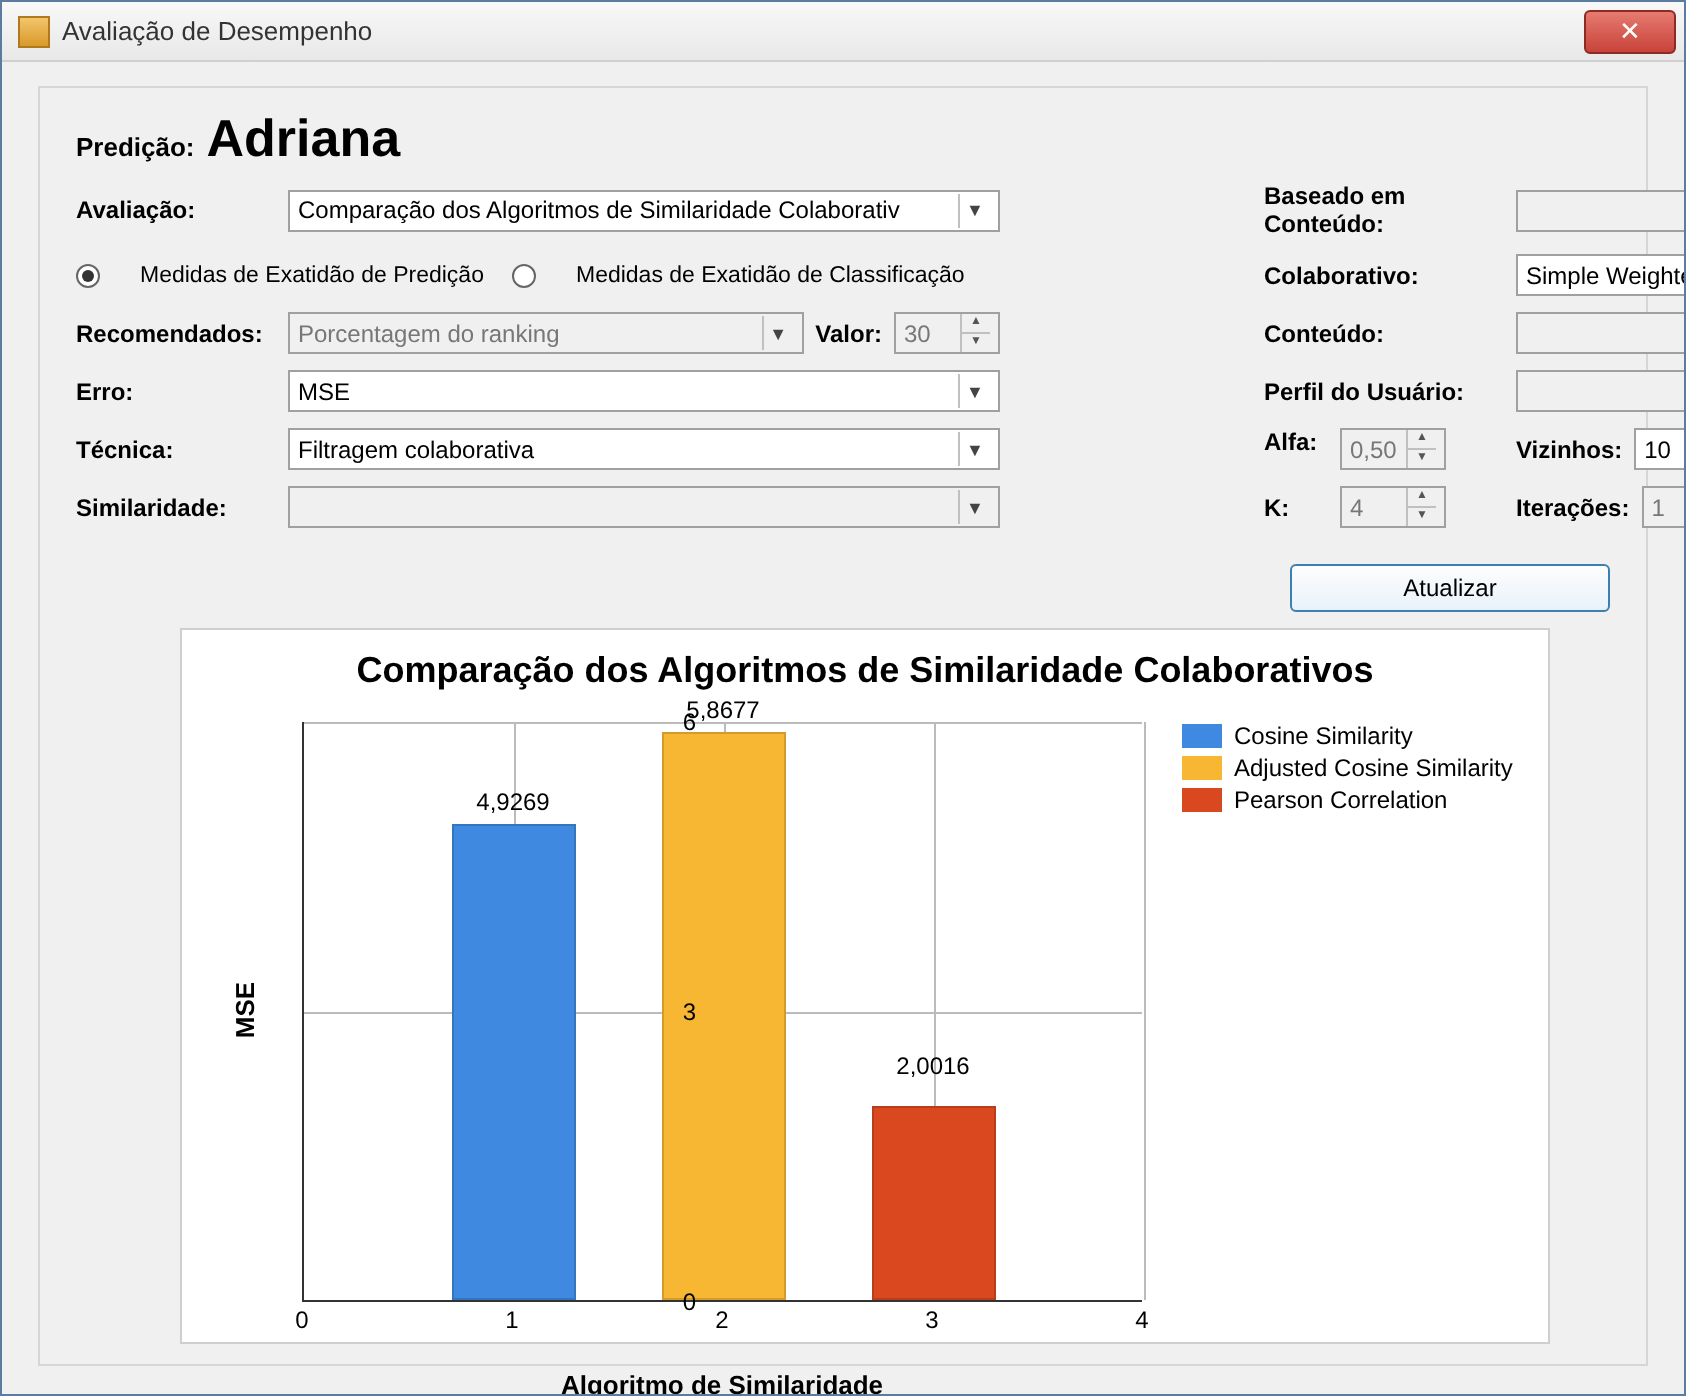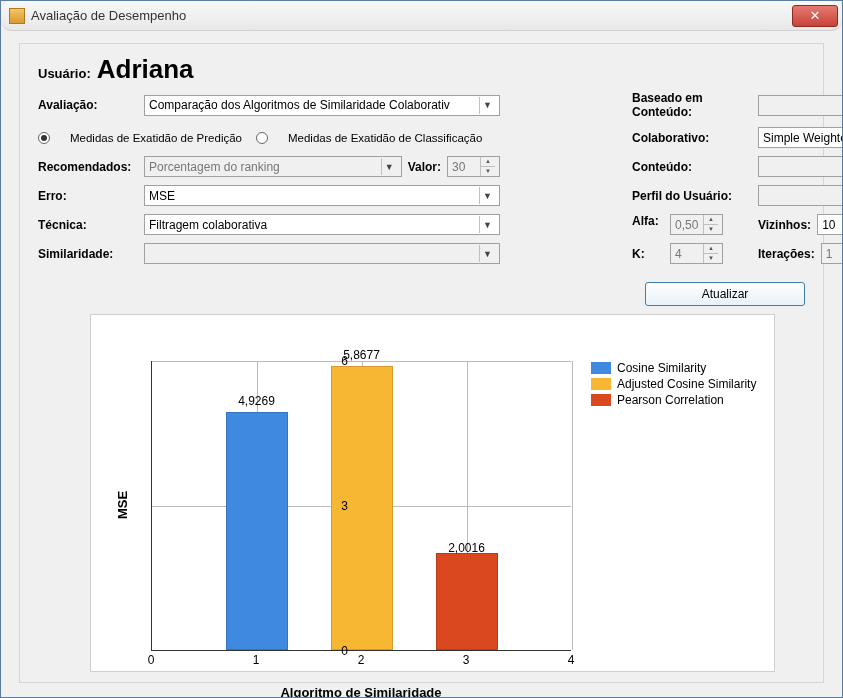--- a/index.html
+++ b/index.html
@@ -22,21 +22,20 @@
     flex-direction: column;
   }
   .titlebar {
     height: 30px;
     background: linear-gradient(#f8f8f8, #e8e8e8);
     border-bottom: 1px solid #d0d0d0;
     display: flex;
     align-items: center;
     padding: 0 4px 0 8px;
     font-size: 13px;
-    border-radius: 11px;
   }
   .titlebar .app-icon {
     width: 16px; height: 16px;
     margin-right: 6px;
     background: linear-gradient(#f3c56b,#d89a2b);
     border: 1px solid #b07a1a;
   }
   .titlebar .title { flex: 1; color: #333; }
   .titlebar .close {
     width: 46px; height: 22px;
@@ -247,21 +246,21 @@
 <div class="window">
   <div class="titlebar">
     <div class="app-icon"></div>
     <div class="title">Avaliação de Desempenho</div>
     <div class="close">✕</div>
   </div>
   <div class="content">
     <div class="panel">
 
       <div class="user-row">
-        <span class="user-label">Usuário:</span>
+        <span class="user-label">Predição:</span>
         <span class="user-name">Adriana</span>
       </div>
 
       <div class="form-grid">
 
         <div class="lbl">Avaliação:</div>
         <div class="select" style="grid-column: 2 / 4;">
           <span class="sval">Comparação dos Algoritmos de Similaridade Colaborativ</span>
           <span class="caret">▼</span>
         </div>
@@ -368,35 +367,36 @@
           <div class="num disabled">
             <span class="nval">1</span>
 
           </div>
         </div>
       </div>
 
       <button class="btn-atualizar">Atualizar</button>
 
       <div class="chart-wrap">
+        <div class="chart-title">Comparação dos Algoritmos de Similaridade Colaborativos</div>
         <div class="chart-body" id="chart-body">
           <div class="ylabel">MSE</div>
           <div class="plot" id="plot">
               <div class="gridv" style="left: 105px;"></div>
               <div class="gridv" style="left: 210px;"></div>
               <div class="gridv" style="left: 315px;"></div>
               <div class="gridv" style="left: 420px;"></div>
               <div class="gridh" style="top: 145px;"></div>
               <div class="gridh" style="top: 0px;"></div>
               <div class="bar" style="left: 73.5px; height: 238.133px; background: rgb(63, 138, 224);"></div>
               <div class="bar-label" style="left: 79.5px; width: 50px; bottom: 242.133px;">4,9269</div>
               <div class="bar" style="left: 178.5px; height: 283.606px; background: rgb(247, 183, 51);"></div>
               <div class="bar-label" style="left: 184.5px; width: 50px; bottom: 287.606px;">5,8677</div>
               <div class="bar" style="left: 283.5px; height: 96.744px; background: rgb(217, 72, 31);"></div>
-              <div class="bar-label" style="left: 289.5px; width: 50px; bottom: 95px;">2,0016</div>
+              <div class="bar-label" style="left: 289.5px; width: 50px; bottom: 110px;">2,0016</div>
             </div>
           <div class="xlabel">Algoritmo de Similaridade</div>
           <div class="legend" id="legend">
               <div class="legend-item">
                 <div class="legend-sw" style="background: rgb(63, 138, 224);"></div>
                 <span>Cosine Similarity</span>
               </div>
               <div class="legend-item">
                 <div class="legend-sw" style="background: rgb(247, 183, 51);"></div>
                 <span>Adjusted Cosine Similarity</span>

